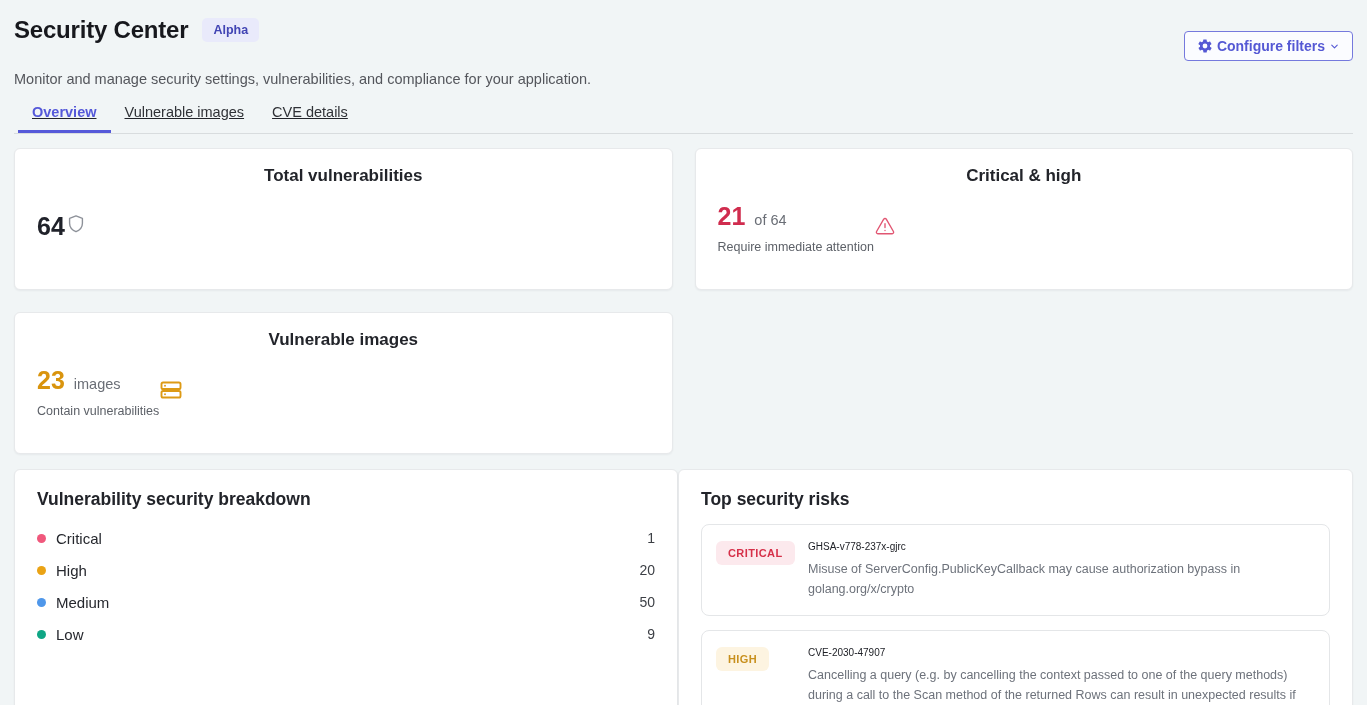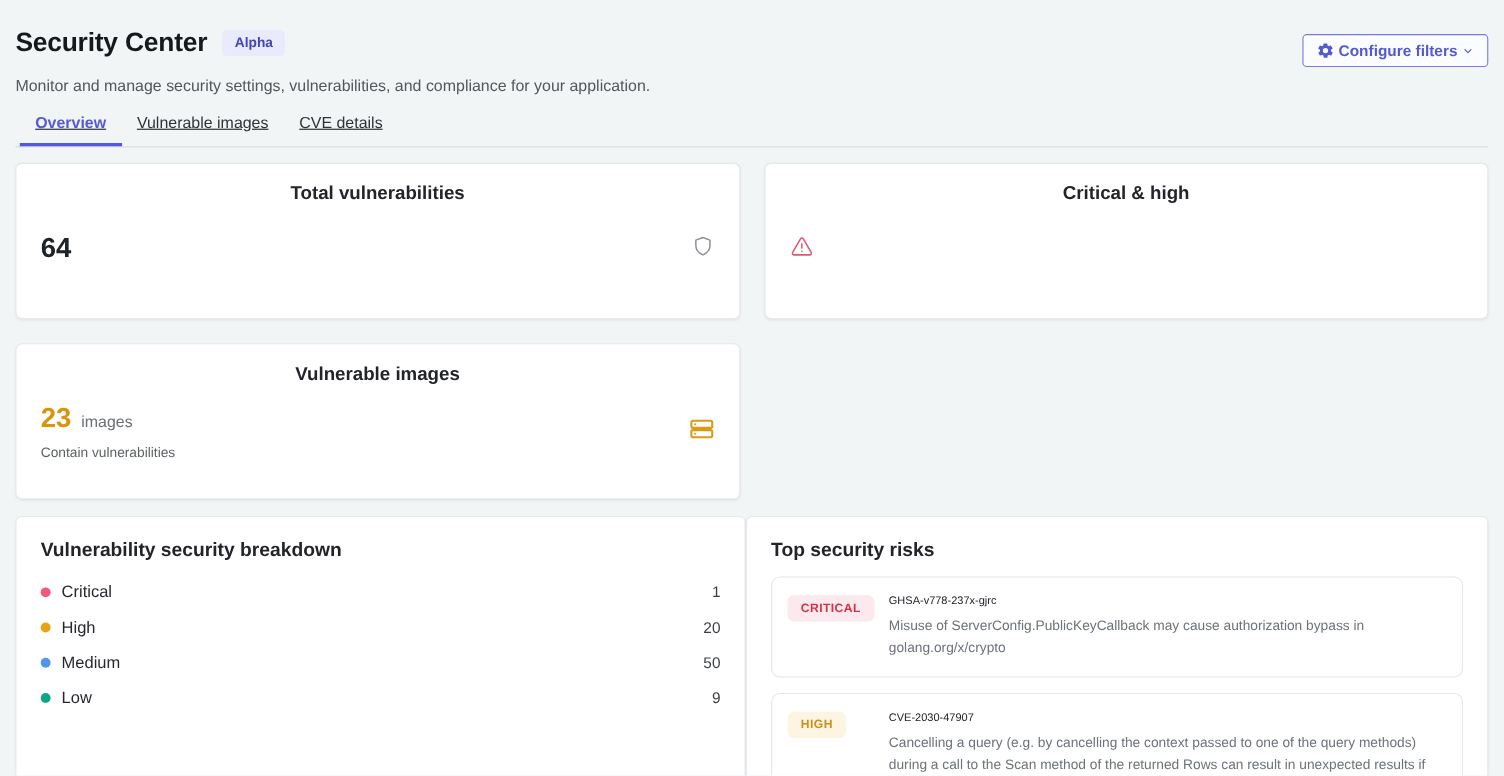--- a/index.html
+++ b/index.html
@@ -7,21 +7,21 @@
   body {
     width: 1367px; height: 705px;
     background: #f1f5f6;
     font-family: "Liberation Sans", sans-serif;
     color: #22242a;
     overflow: hidden;
   }
   .page { padding: 14px 14px 0 14px; }
 
   
-  .header-row { display: flex; justify-content: space-between; align-items: center; }
+  .header-row { display: flex; justify-content: space-between; align-items: flex-start; }
   .title-wrap { display: flex; align-items: center; gap: 14px; padding-top: 2px; }
   .page-title { font-size: 24px; font-weight: 700; color: #17181d; letter-spacing: -0.2px; margin: 0; }
   .alpha-badge { background: #e9eafb; color: #4245b4; font-size: 12.5px; font-weight: 600; padding: 5px 11px; border-radius: 5px; }
   .filters-btn {
     display: flex; align-items: center; gap: 4px;
     border: 1px solid #7579dd; background: #fbfcff; color: #5458d4;
     font-family: "Liberation Sans", sans-serif;
     font-weight: 700; font-size: 14px; height: 30px; padding: 0 12px;
     border-radius: 4px; margin-top: 17px; cursor: pointer;
   }
@@ -34,21 +34,21 @@
   .tab.active { color: #5559d9; font-weight: 700; padding-bottom: 10px; border-bottom: 3px solid #5559d9; }
 
   
   .stats { display: grid; grid-template-columns: 1fr 1fr; gap: 22px; margin-top: 14px; }
   .stat-card {
     background: #fff; border: 1px solid #e7e9eb; border-radius: 6px;
     box-shadow: 0 1px 2px rgba(16,24,40,.05);
     height: 142px; padding: 17px 22px;
   }
   .stat-title { text-align: center; font-size: 17px; font-weight: 600; color: #22242a; }
-  .stat-body { display: flex; justify-content: space-between; align-items: center; margin-top: 16px; min-height: 48px; }
+  .stat-body { display: flex; justify-content: flex-start; align-items: center; margin-top: 16px; min-height: 48px; }
   .value-row { display: flex; align-items: baseline; gap: 9px; }
   .stat-value { font-size: 25px; font-weight: 700; color: #20222a; }
   .stat-value.red { color: #d02c4e; }
   .stat-value.orange { color: #d9940e; }
   .stat-suffix { font-size: 14.5px; color: #6a6e76; }
   .stat-note { font-size: 12.5px; color: #5d6168; margin-top: 9px; }
   .stat-icon { flex-shrink: 0; }
 
   
   .panels { display: grid; grid-template-columns: 664px 1fr; gap: 0; margin-top: 15px; }
@@ -121,20 +121,27 @@
           <svg width="22" height="22" viewBox="0 0 24 24" fill="none" stroke="#8d9199" stroke-width="1.5" stroke-linejoin="round">
               <path d="M12 3.2 19 5.8 v5.4 c0 4.6-3.1 7.6-7 9.2 -3.9-1.6-7-4.6-7-9.2 V5.8 Z"></path>
             </svg>
         </span>
       </div>
     </div>
 
     <div class="stat-card">
       <div class="stat-title">Critical &amp; high</div>
       <div class="stat-body">
+        <div>
+          <div class="value-row">
+            <span class="stat-value red">21</span>
+            <span class="stat-suffix">of 64</span>
+          </div>
+          <div class="stat-note">Require immediate attention</div>
+        </div>
         <span class="stat-icon">
           <svg width="22" height="22" viewBox="0 0 24 24" fill="none" stroke="#e15672" stroke-width="1.5" stroke-linejoin="round" stroke-linecap="round">
               <path d="M10.6 4.6 2.8 18 a1.6 1.6 0 0 0 1.4 2.4 h15.6 a1.6 1.6 0 0 0 1.4-2.4 L13.4 4.6 a1.6 1.6 0 0 0-2.8 0 Z"></path>
               <path d="M12 9.5v4.2"></path>
               <path d="M12 16.9v.1"></path>
             </svg>
         </span>
       </div>
     </div>
 

